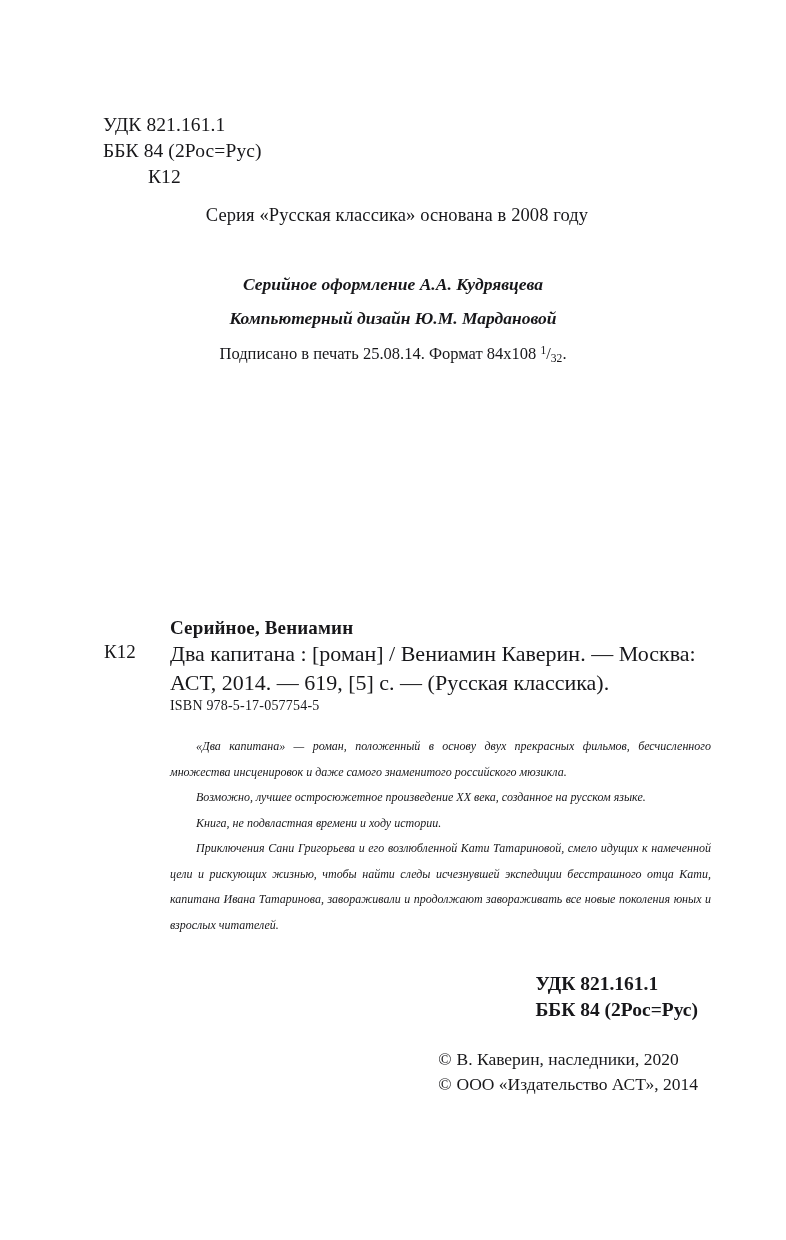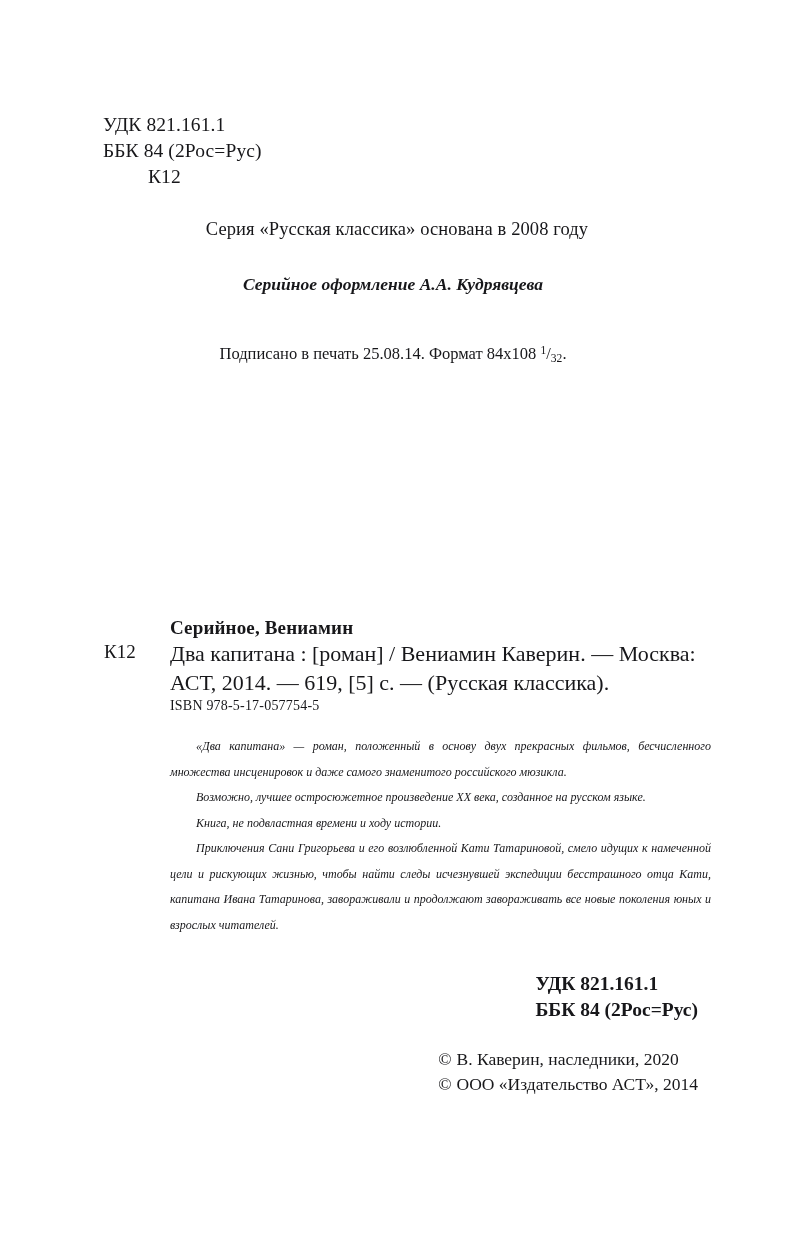--- a/index.html
+++ b/index.html
@@ -38,21 +38,20 @@
 
   
   .series-line {
     position: absolute;
     left: 8px;
     right: 0;
     top: 205px;
     text-align: center;
     font-size: 18.5px;
     letter-spacing: 0.1px;
-    margin-top: 14px;
   }
 
   
   .credits {
     position: absolute;
     left: 0;
     right: 0;
     top: 270px;
     text-align: center;
     font-style: italic;
@@ -164,20 +163,21 @@
   <div class="udk-top">
     <div>УДК 821.161.1</div>
     <div>ББК 84 (2Рос=Рус)</div>
     <div class="l3">К12</div>
   </div>
 
   <div class="series-line">Серия «Русская классика» основана в 2008 году</div>
 
   <div class="credits">
     <div class="c1">Серийное оформление А.А. Кудрявцева</div>
+    <div class="c2">Компьютерный дизайн Ю.М. Мардановой</div>
   </div>
 
   <div class="imprint">
     <div>
       <span>Подписано в печать 25.08.14. Формат 84х108 </span><span class="frac"><sup>1</sup><span>/</span><sub>32</sub></span><span>.</span>
     </div>
   </div>
 
   <div class="cat-author">Серийное, Вениамин</div>
   <div class="cat-mark">К12</div>

